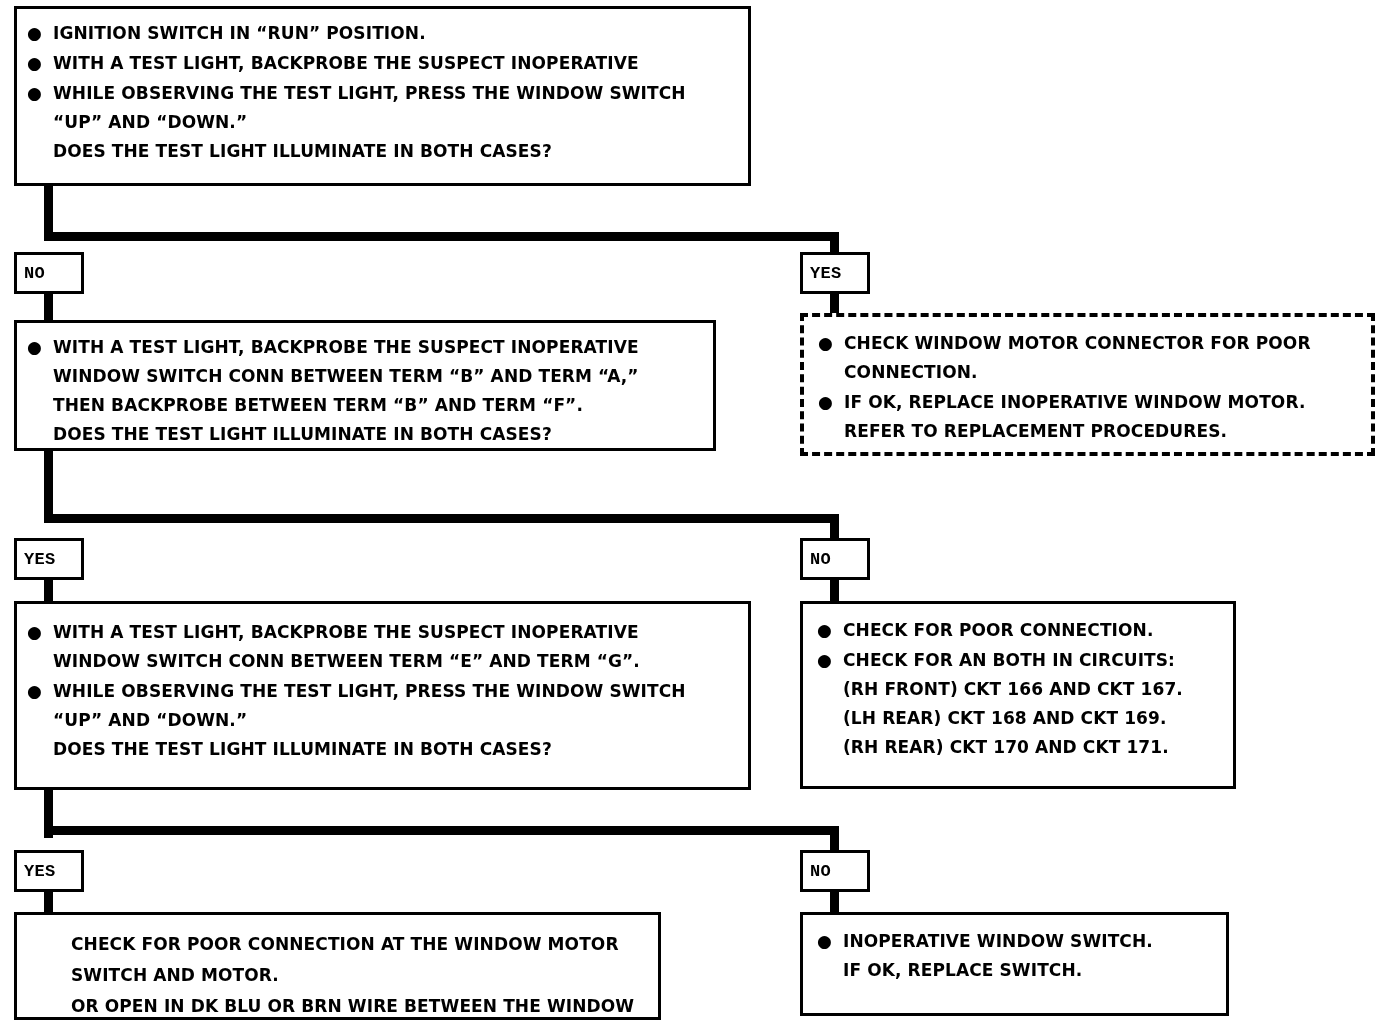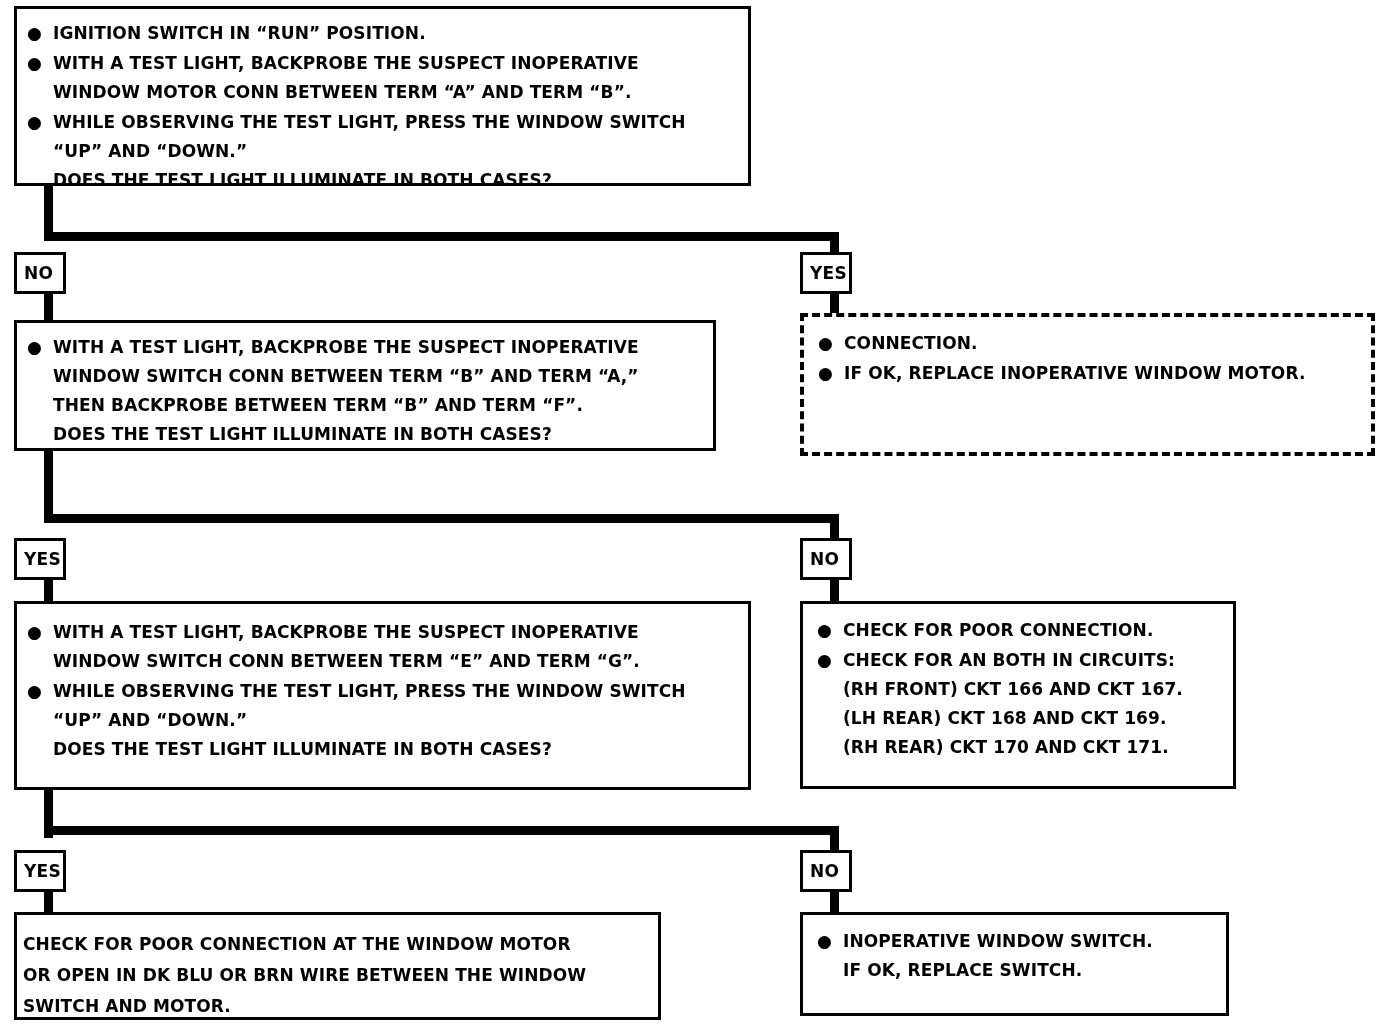--- a/index.html
+++ b/index.html
@@ -56,34 +56,36 @@
   .txt-line {
     font-size: 17px;
     line-height: 29px;
     font-weight: 700;
     letter-spacing: 0.1px;
     color: #000000;
     white-space: nowrap;
   }
   .plain-row .txt-line {
     line-height: 31px;
+    margin-left: 48px;
   }
 
   
   .chip {
     position: absolute;
     box-sizing: border-box;
-    width: 52px;
+    width: 70px;
     height: 42px;
     background: #ffffff;
     border: 3px solid #000000;
     z-index: 5;
     display: flex;
     align-items: center;
     padding-left: 7px;
+    font-family: Liberation Mono, monospace;
   }
   .chip-label {
     font-size: 17px;
     font-weight: 700;
     color: #000000;
     letter-spacing: 0.3px;
   }
 
   
   .conn {
@@ -122,21 +124,20 @@
       <div class="bullet-row">
         <span class="bullet-mark">●</span>
         <span class="bullet-lines">
           <div class="txt-line">IGNITION SWITCH IN “RUN” POSITION.</div>
         </span>
       </div>
       <div class="bullet-row">
         <span class="bullet-mark">●</span>
         <span class="bullet-lines">
           <div class="txt-line">WITH A TEST LIGHT, BACKPROBE THE SUSPECT INOPERATIVE</div>
-          <div class="txt-line">WINDOW MOTOR CONN BETWEEN TERM “A” AND TERM “B”.</div>
         </span>
       </div>
       <div class="bullet-row">
         <span class="bullet-mark">●</span>
         <span class="bullet-lines">
           <div class="txt-line">WHILE OBSERVING THE TEST LIGHT, PRESS THE WINDOW SWITCH</div>
           <div class="txt-line">“UP” AND “DOWN.”</div>
           <div class="txt-line">DOES THE TEST LIGHT ILLUMINATE IN BOTH CASES?</div>
         </span>
       </div>
@@ -162,27 +163,29 @@
         </span>
       </div>
     </div>
   </div>
 
   <div class="flow-box dashed" style="left:800px; top:313px; width:575px; height:143px;">
     <div class="box-inner" style="padding-left:14px; padding-top:12px;">
       <div class="bullet-row">
         <span class="bullet-mark">●</span>
         <span class="bullet-lines">
+          <div class="txt-line">CHECK WINDOW MOTOR CONNECTOR FOR POOR</div>
           <div class="txt-line">CONNECTION.</div>
         </span>
       </div>
       <div class="bullet-row">
         <span class="bullet-mark">●</span>
         <span class="bullet-lines">
           <div class="txt-line">IF OK, REPLACE INOPERATIVE WINDOW MOTOR.</div>
+          <div class="txt-line">REFER TO REPLACEMENT PROCEDURES.</div>
         </span>
       </div>
     </div>
   </div>
 
   <div class="chip" style="left:14px; top:538px;">
     <span class="chip-label">YES</span>
   </div>
   <div class="chip" style="left:800px; top:538px;">
     <span class="chip-label">NO</span>
@@ -234,22 +237,22 @@
   <div class="chip" style="left:800px; top:850px;">
     <span class="chip-label">NO</span>
   </div>
 
   <div class="flow-box" style="left:14px; top:912px; width:647px; height:108px;">
     <div class="box-inner" style="padding-left:6px; padding-top:14px;">
       <div class="bullet-row plain-row">
         <span class="bullet-mark blank" style="width:0;"></span>
         <span class="bullet-lines">
           <div class="txt-line">CHECK FOR POOR CONNECTION AT THE WINDOW MOTOR</div>
+          <div class="txt-line">SWITCH AND MOTOR.</div>
           <div class="txt-line">OR OPEN IN DK BLU OR BRN WIRE BETWEEN THE WINDOW</div>
-          <div class="txt-line">SWITCH AND MOTOR.</div>
         </span>
       </div>
     </div>
   </div>
 
   <div class="flow-box" style="left:800px; top:912px; width:429px; height:104px;">
     <div class="box-inner" style="padding-left:14px; padding-top:12px;">
       <div class="bullet-row">
         <span class="bullet-mark">●</span>
         <span class="bullet-lines">

